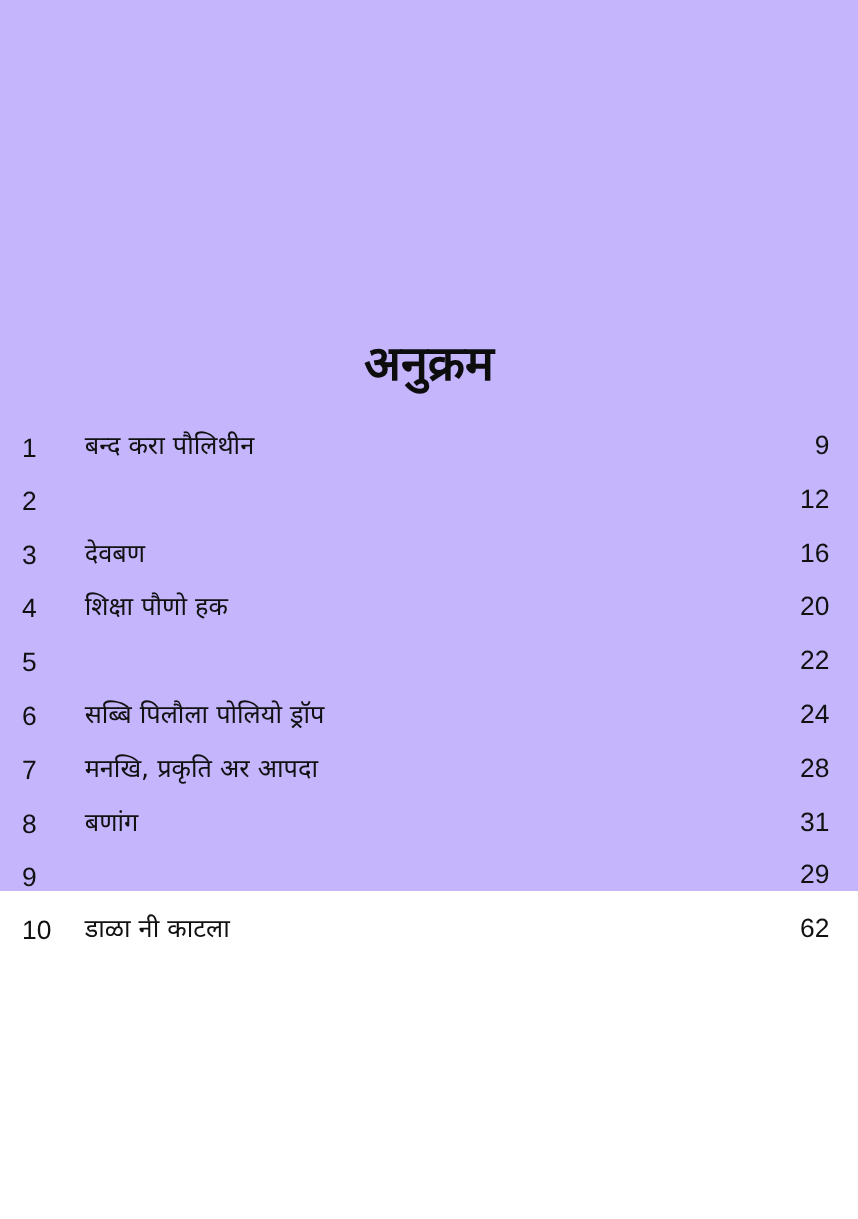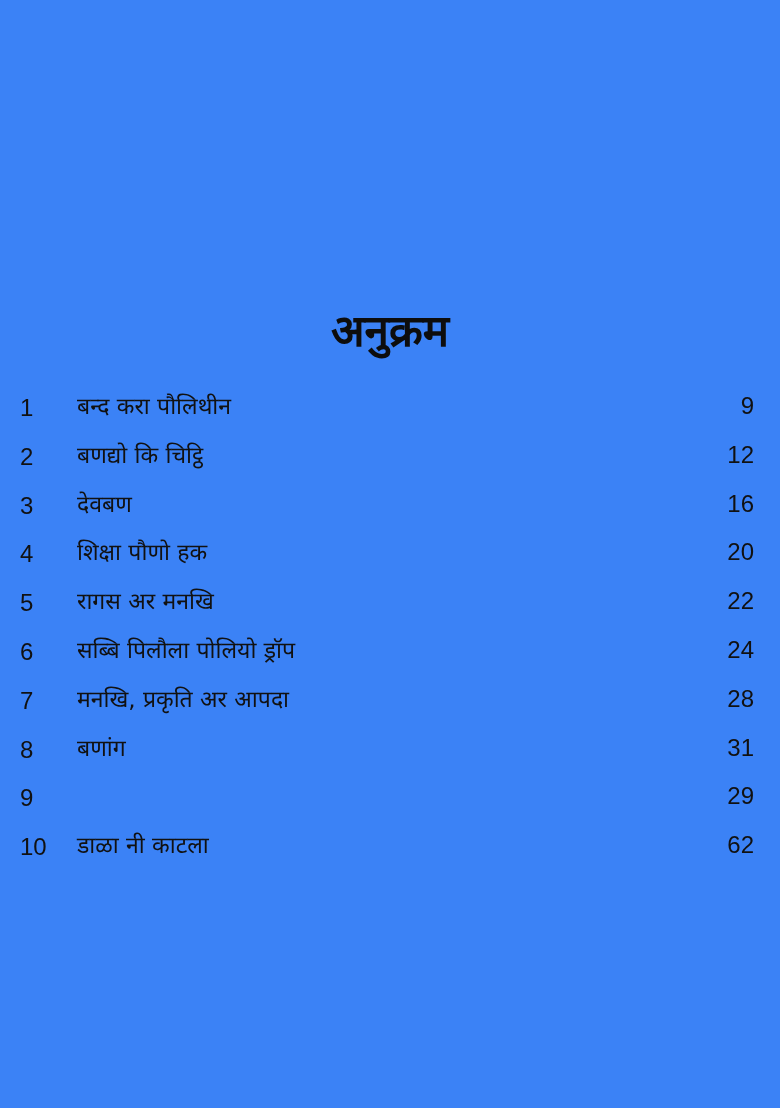--- a/index.html
+++ b/index.html
@@ -12,22 +12,22 @@
       height: 1108px;
       position: relative;
       overflow: hidden;
       color: #111111;
       font-family: "DejaVu Sans", "Liberation Sans", sans-serif;
     }
     .page {
       position: absolute;
       left: 0; top: 0;
       width: 780px;
-      height: 1108px;
-      background: #3b82f6;
+      height: 810px;
+      background: #c4b5fd;
     }
     .title {
       position: absolute;
       left: 0;
       width: 780px;
       top: 272px;
       text-align: center;
       font-family: "DejaVu Sans", sans-serif;
       font-size: 44px;
       font-weight: bold;
@@ -85,36 +85,34 @@
   <h1 class="title">अनुक्रम</h1>
 
   <ul class="toc">
     <li class="toc-row">
       <span class="toc-num">1</span>
       <span class="toc-title">बन्द करा पौलिथीन</span>
       <span class="toc-page">9</span>
     </li>
     <li class="toc-row">
       <span class="toc-num">2</span>
-      <span class="toc-title">बणद्यो कि चिट्ठि</span>
       <span class="toc-page">12</span>
     </li>
     <li class="toc-row">
       <span class="toc-num">3</span>
       <span class="toc-title">देवबण</span>
       <span class="toc-page">16</span>
     </li>
     <li class="toc-row">
       <span class="toc-num">4</span>
       <span class="toc-title">शिक्षा पौणो हक</span>
       <span class="toc-page">20</span>
     </li>
     <li class="toc-row">
       <span class="toc-num">5</span>
-      <span class="toc-title">रागस अर मनखि</span>
       <span class="toc-page">22</span>
     </li>
     <li class="toc-row">
       <span class="toc-num">6</span>
       <span class="toc-title">सब्बि पिलौला पोलियो ड्रॉप</span>
       <span class="toc-page">24</span>
     </li>
     <li class="toc-row">
       <span class="toc-num">7</span>
       <span class="toc-title">मनखि, प्रकृति अर आपदा</span>

